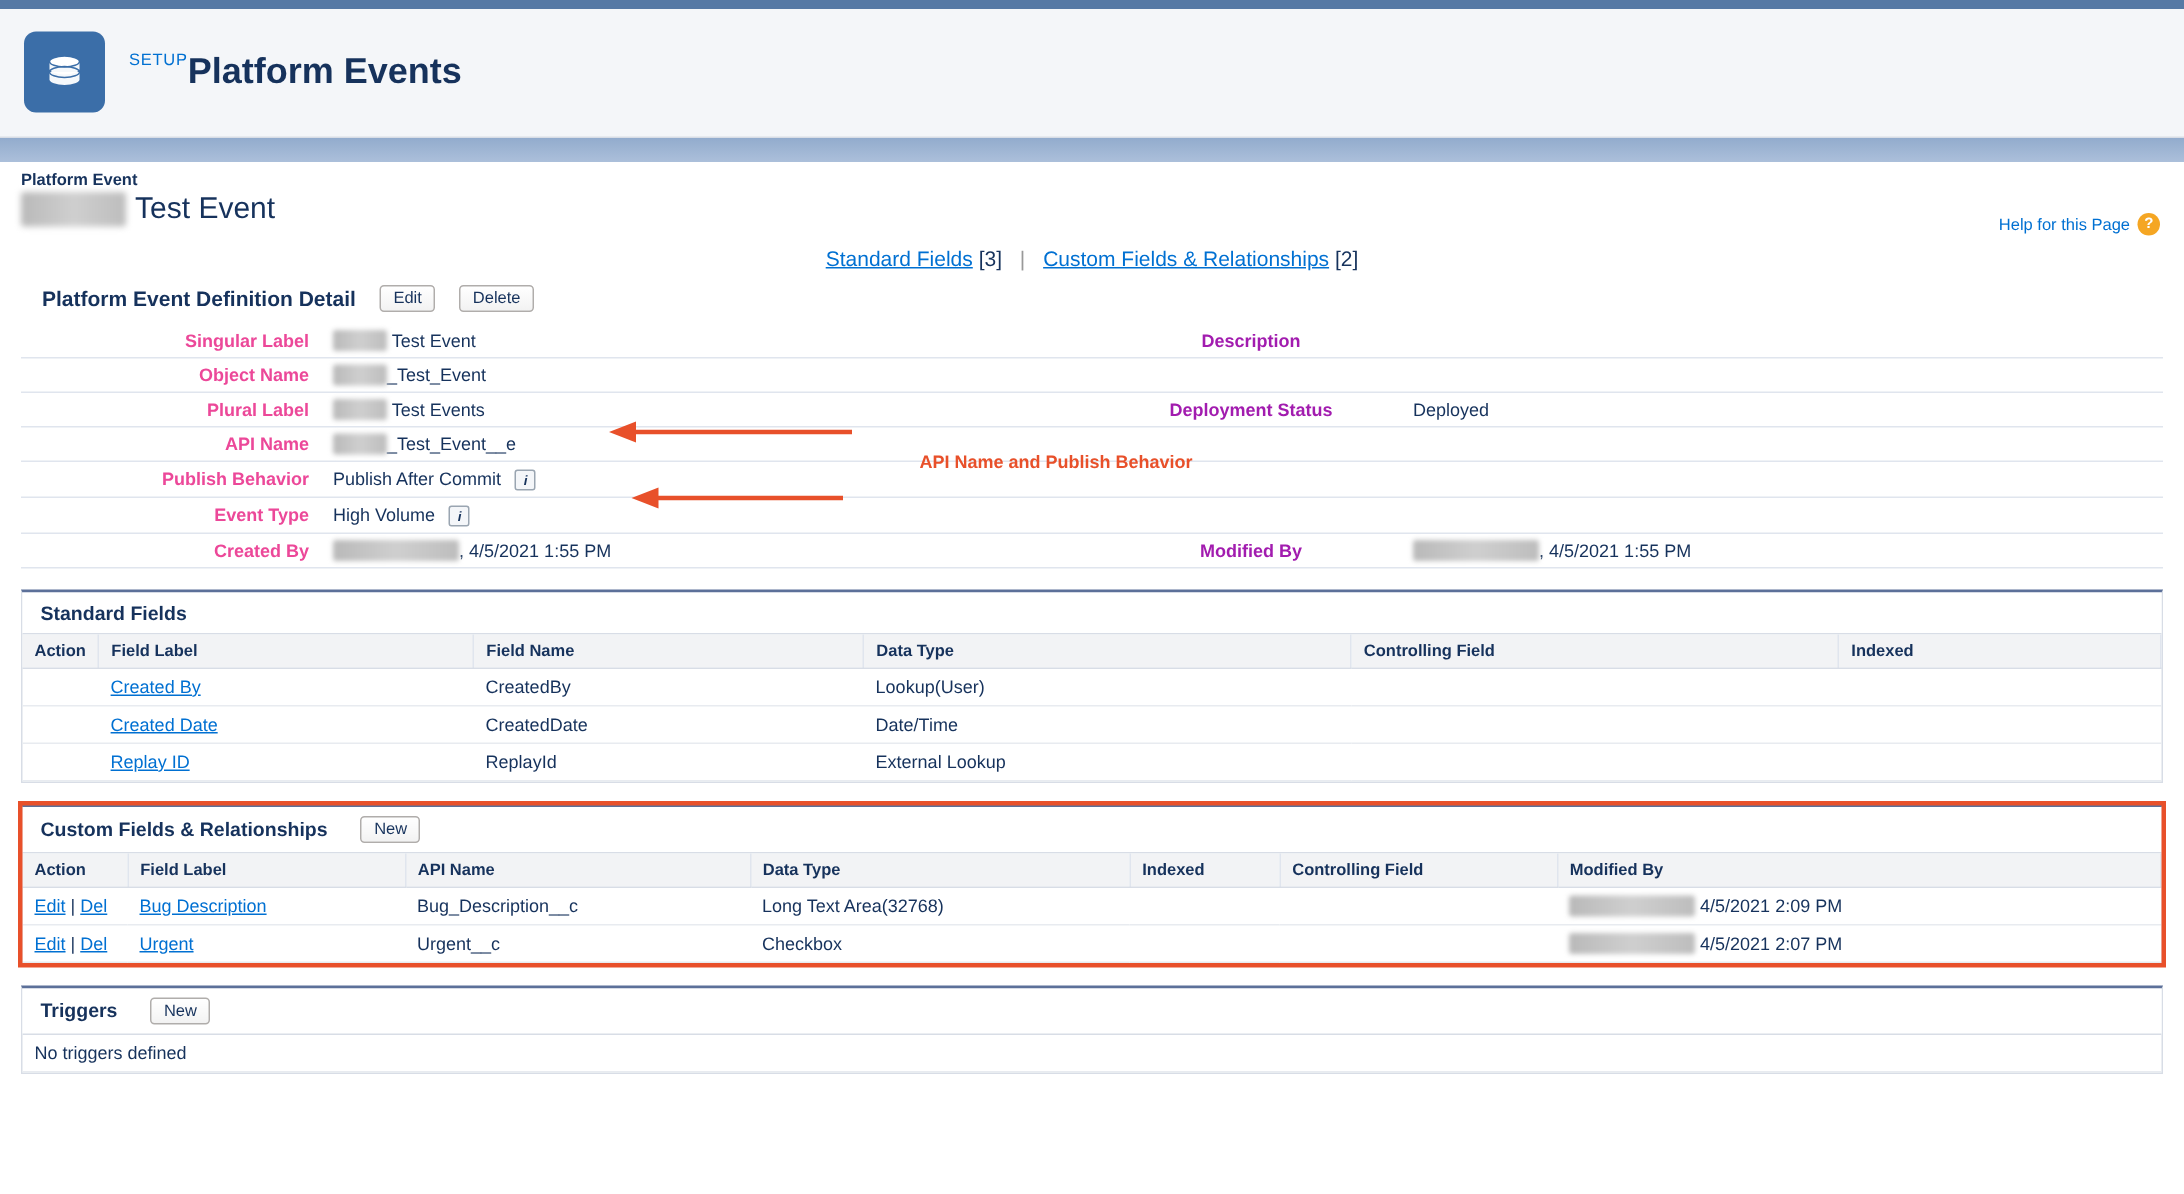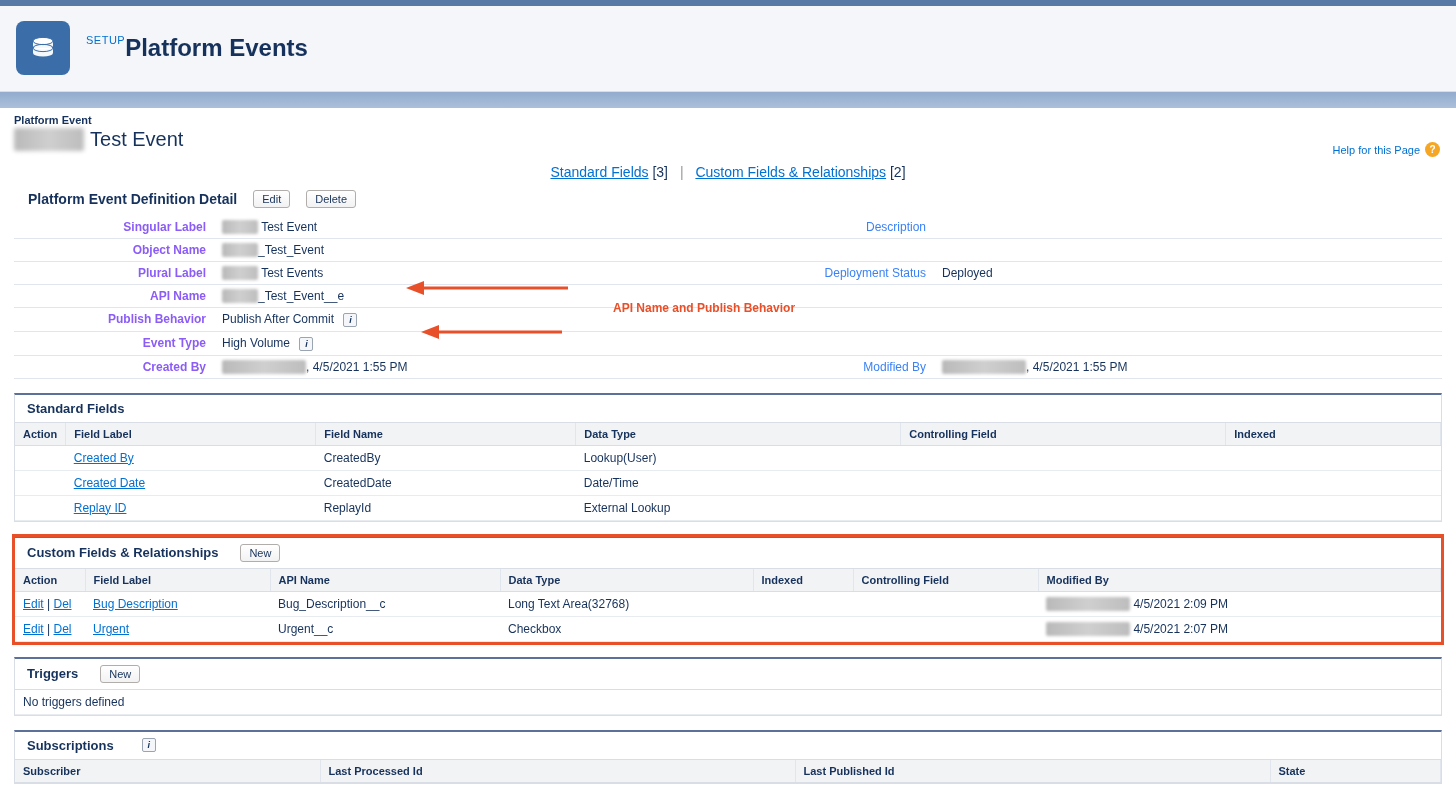--- a/index.html
+++ b/index.html
@@ -133,23 +133,23 @@
     font-family: "Liberation Sans", sans-serif;
   }
 
   table.detail { width: 100%; border-collapse: collapse; }
   table.detail td {
     padding: 4px 8px;
     border-bottom: 1px solid #e0e5ee;
     font-size: 12px;
     vertical-align: top;
   }
-  td.lbl { text-align: right; font-weight: bold; width: 200px; color: #8b5cf6;}
+  td.lbl { text-align: right; font-weight: bold; width: 200px; color: #ec4899;}
   td.val { width: 520px; color: #16325c;}
-  td.lbl2 { text-align: right; font-weight: normal; width: 200px; color: #3b82f6;}
+  td.lbl2 { text-align: center; font-weight: bold; width: 200px; color: #a21caf;}
   td.val2 { color: #16325c; }
   .info-icon {
     display: inline-flex; align-items: center; justify-content: center;
     width: 14px; height: 14px;
     border: 1px solid #9aa5b1;
     background: #f4f6f9;
     border-radius: 2px;
     font-size: 9px; font-style: italic; font-weight: bold;
     color: #16325c;
     margin-left: 6px;
@@ -427,36 +427,20 @@
       </div>
       <table class="rltable">
         <tbody>
             <tr class="empty-row">
           <td>No triggers defined</td>
         </tr>
       </tbody>
         </table>
     </div>
 
-    <div class="rl">
-      <div class="rl-head">
-        <div class="rl-title">Subscriptions</div>
-        <span class="info-icon">i</span>
-      </div>
-      <table class="rltable">
-        <tbody>
-            <tr>
-          <th style="width:305px">Subscriber</th>
-          <th style="width:475px">Last Processed Id</th>
-          <th style="width:475px">Last Published Id</th>
-          <th>State</th>
-        </tr>
-      </tbody>
-        </table>
-    </div>
 
   </div>
 
   <div class="anno-layer">
     <svg width="1456" height="796" style="position:absolute;top:0;left:0">
 
       <line x1="568" y1="288" x2="420" y2="288" stroke="#e8502a" stroke-width="3"></line>
       <polygon points="406,288 424,281 424,295" fill="#e8502a"></polygon>
 
       <line x1="562" y1="332" x2="435" y2="332" stroke="#e8502a" stroke-width="3"></line>

